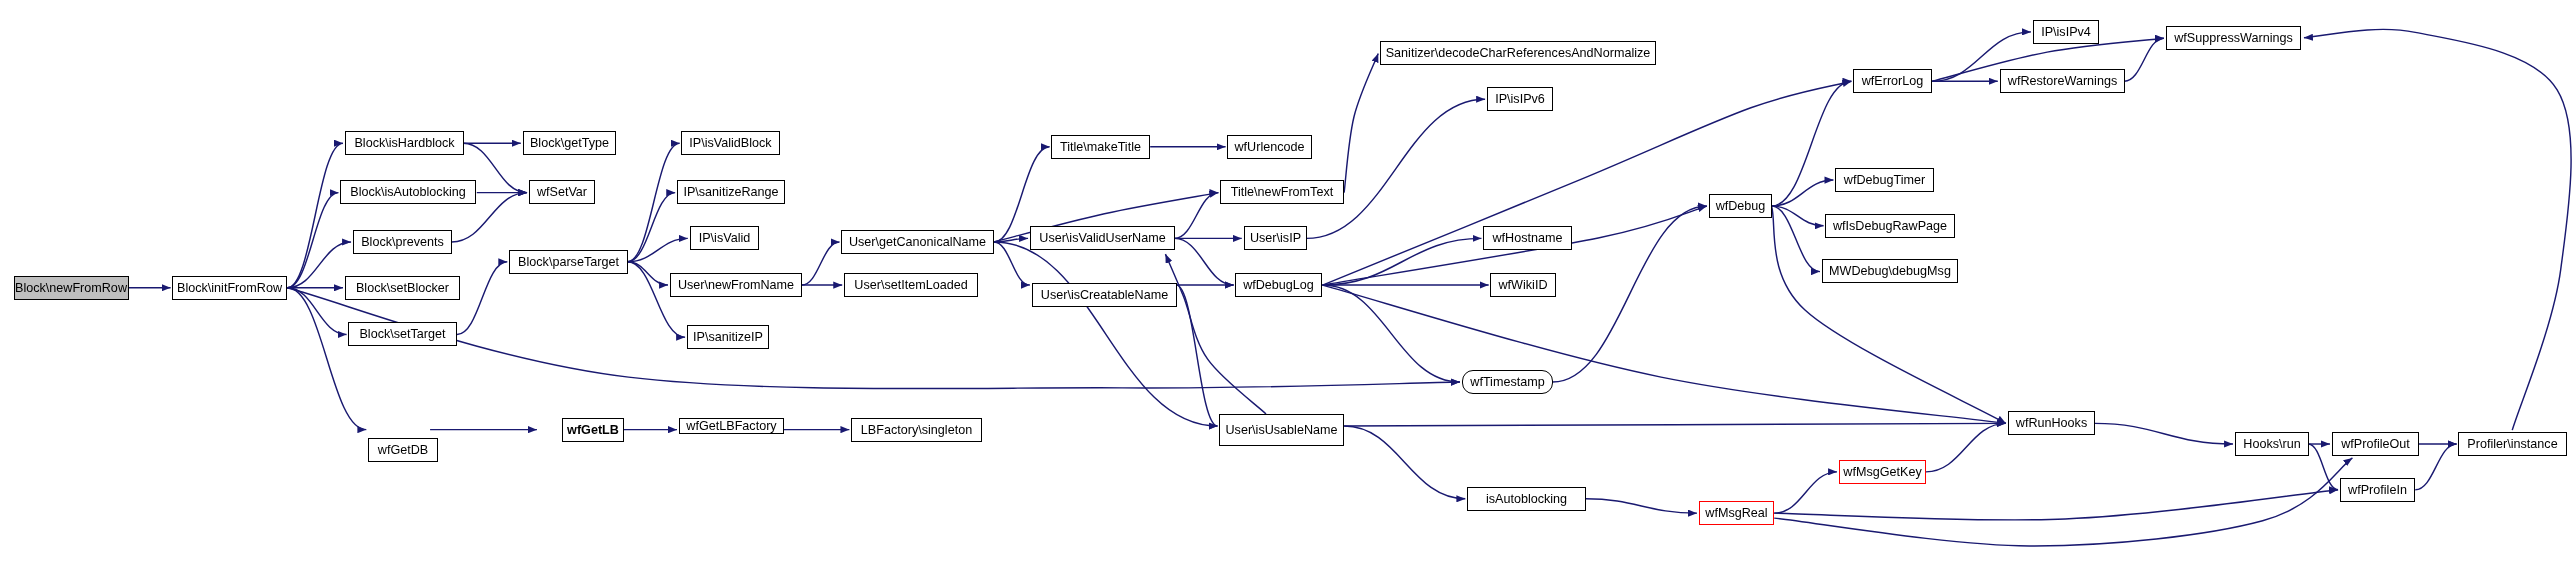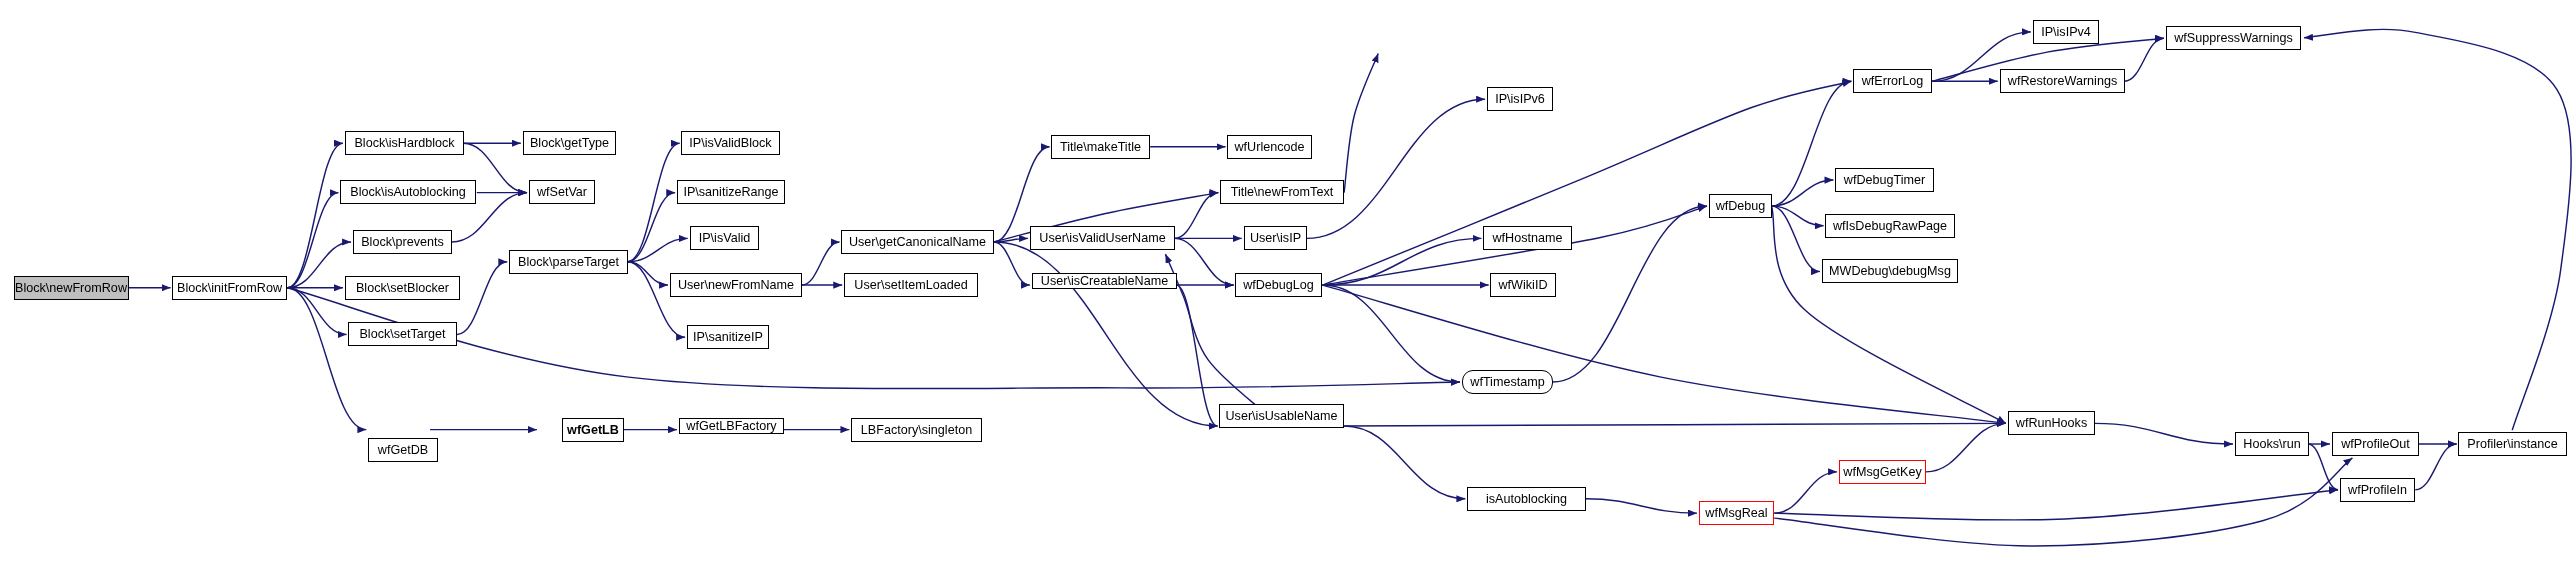--- a/index.html
+++ b/index.html
@@ -136,34 +136,35 @@
     <div class="node" style="left: 509px; top: 250px; width: 119px; height: 24px;">Block\parseTarget</div>
     <div class="node" style="left: 681px; top: 131px; width: 99px; height: 24px;">IP\isValidBlock</div>
     <div class="node" style="left: 677px; top: 180px; width: 108px; height: 24px;">IP\sanitizeRange</div>
     <div class="node" style="left: 690px; top: 226px; width: 69px; height: 24px;">IP\isValid</div>
     <div class="node" style="left: 670px; top: 273px; width: 132px; height: 24px;">User\newFromName</div>
     <div class="node" style="left: 687px; top: 325px; width: 82px; height: 24px;">IP\sanitizeIP</div>
     <div class="node" style="left: 841px; top: 230px; width: 153px; height: 24px;">User\getCanonicalName</div>
     <div class="node" style="left: 844px; top: 273px; width: 134px; height: 24px;">User\setItemLoaded</div>
     <div class="node" style="left: 1051px; top: 135px; width: 99px; height: 24px;">Title\makeTitle</div>
     <div class="node" style="left: 1030px; top: 226px; width: 145px; height: 24px;">User\isValidUserName</div>
-    <div class="node" style="left: 1032px; top: 273px; width: 145px; height: 16px;">User\isCreatableName</div>
+    <div class="node" style="left: 1032px; top: 283px; width: 145px; height: 24px;">User\isCreatableName</div>
     <div class="node" style="left: 1227px; top: 135px; width: 85px; height: 24px;">wfUrlencode</div>
     <div class="node" style="left: 1220px; top: 180px; width: 124px; height: 24px;">Title\newFromText</div>
     <div class="node" style="left: 1244px; top: 226px; width: 63px; height: 24px;">User\isIP</div>
     <div class="node" style="left: 1235px; top: 273px; width: 87px; height: 24px;">wfDebugLog</div>
+    <div class="node" style="left: 1380px; top: 41px; width: 276px; height: 24px;">Sanitizer\decodeCharReferencesAndNormalize</div>
     <div class="node" style="left: 1487px; top: 87px; width: 66px; height: 24px;">IP\isIPv6</div>
     <div class="node" style="left: 1483px; top: 226px; width: 89px; height: 24px;">wfHostname</div>
     <div class="node" style="left: 1490px; top: 273px; width: 66px; height: 24px;">wfWikiID</div>
     <div class="node" style="left: 1462px; top: 370px; width: 91px; height: 24px; border-radius: 11px;">wfTimestamp</div>
     <div class="node" style="left: 368px; top: 418px; width: 70px; height: 24px; margin-top: 20px;">wfGetDB</div>
     <div class="node" style="left: 562px; top: 418px; width: 62px; height: 24px; font-weight: bold;">wfGetLB</div>
     <div class="node" style="left: 679px; top: 418px; width: 105px; height: 16px;">wfGetLBFactory</div>
     <div class="node" style="left: 851px; top: 418px; width: 131px; height: 24px;">LBFactory\singleton</div>
-    <div class="node" style="left: 1219px; top: 404px; width: 125px; height: 24px;">User\isUsableName</div>
+    <div class="node" style="left: 1219px; top: 414px; width: 125px; height: 32px;">User\isUsableName</div>
     <div class="node" style="left: 1467px; top: 487px; width: 119px; height: 24px;">isAutoblocking</div>
     <div class="node" style="left: 1853px; top: 69px; width: 79px; height: 24px;">wfErrorLog</div>
     <div class="node" style="left: 2033px; top: 20px; width: 66px; height: 24px;">IP\isIPv4</div>
     <div class="node" style="left: 2000px; top: 69px; width: 125px; height: 24px;">wfRestoreWarnings</div>
     <div class="node" style="left: 2166px; top: 26px; width: 135px; height: 24px;">wfSuppressWarnings</div>
     <div class="node" style="left: 1709px; top: 194px; width: 63px; height: 24px;">wfDebug</div>
     <div class="node" style="left: 1835px; top: 168px; width: 99px; height: 24px;">wfDebugTimer</div>
     <div class="node" style="left: 1825px; top: 214px; width: 130px; height: 24px;">wfIsDebugRawPage</div>
     <div class="node" style="left: 1822px; top: 259px; width: 136px; height: 24px;">MWDebug\debugMsg</div>
     <div class="node" style="left: 2008px; top: 411px; width: 87px; height: 24px;">wfRunHooks</div>

